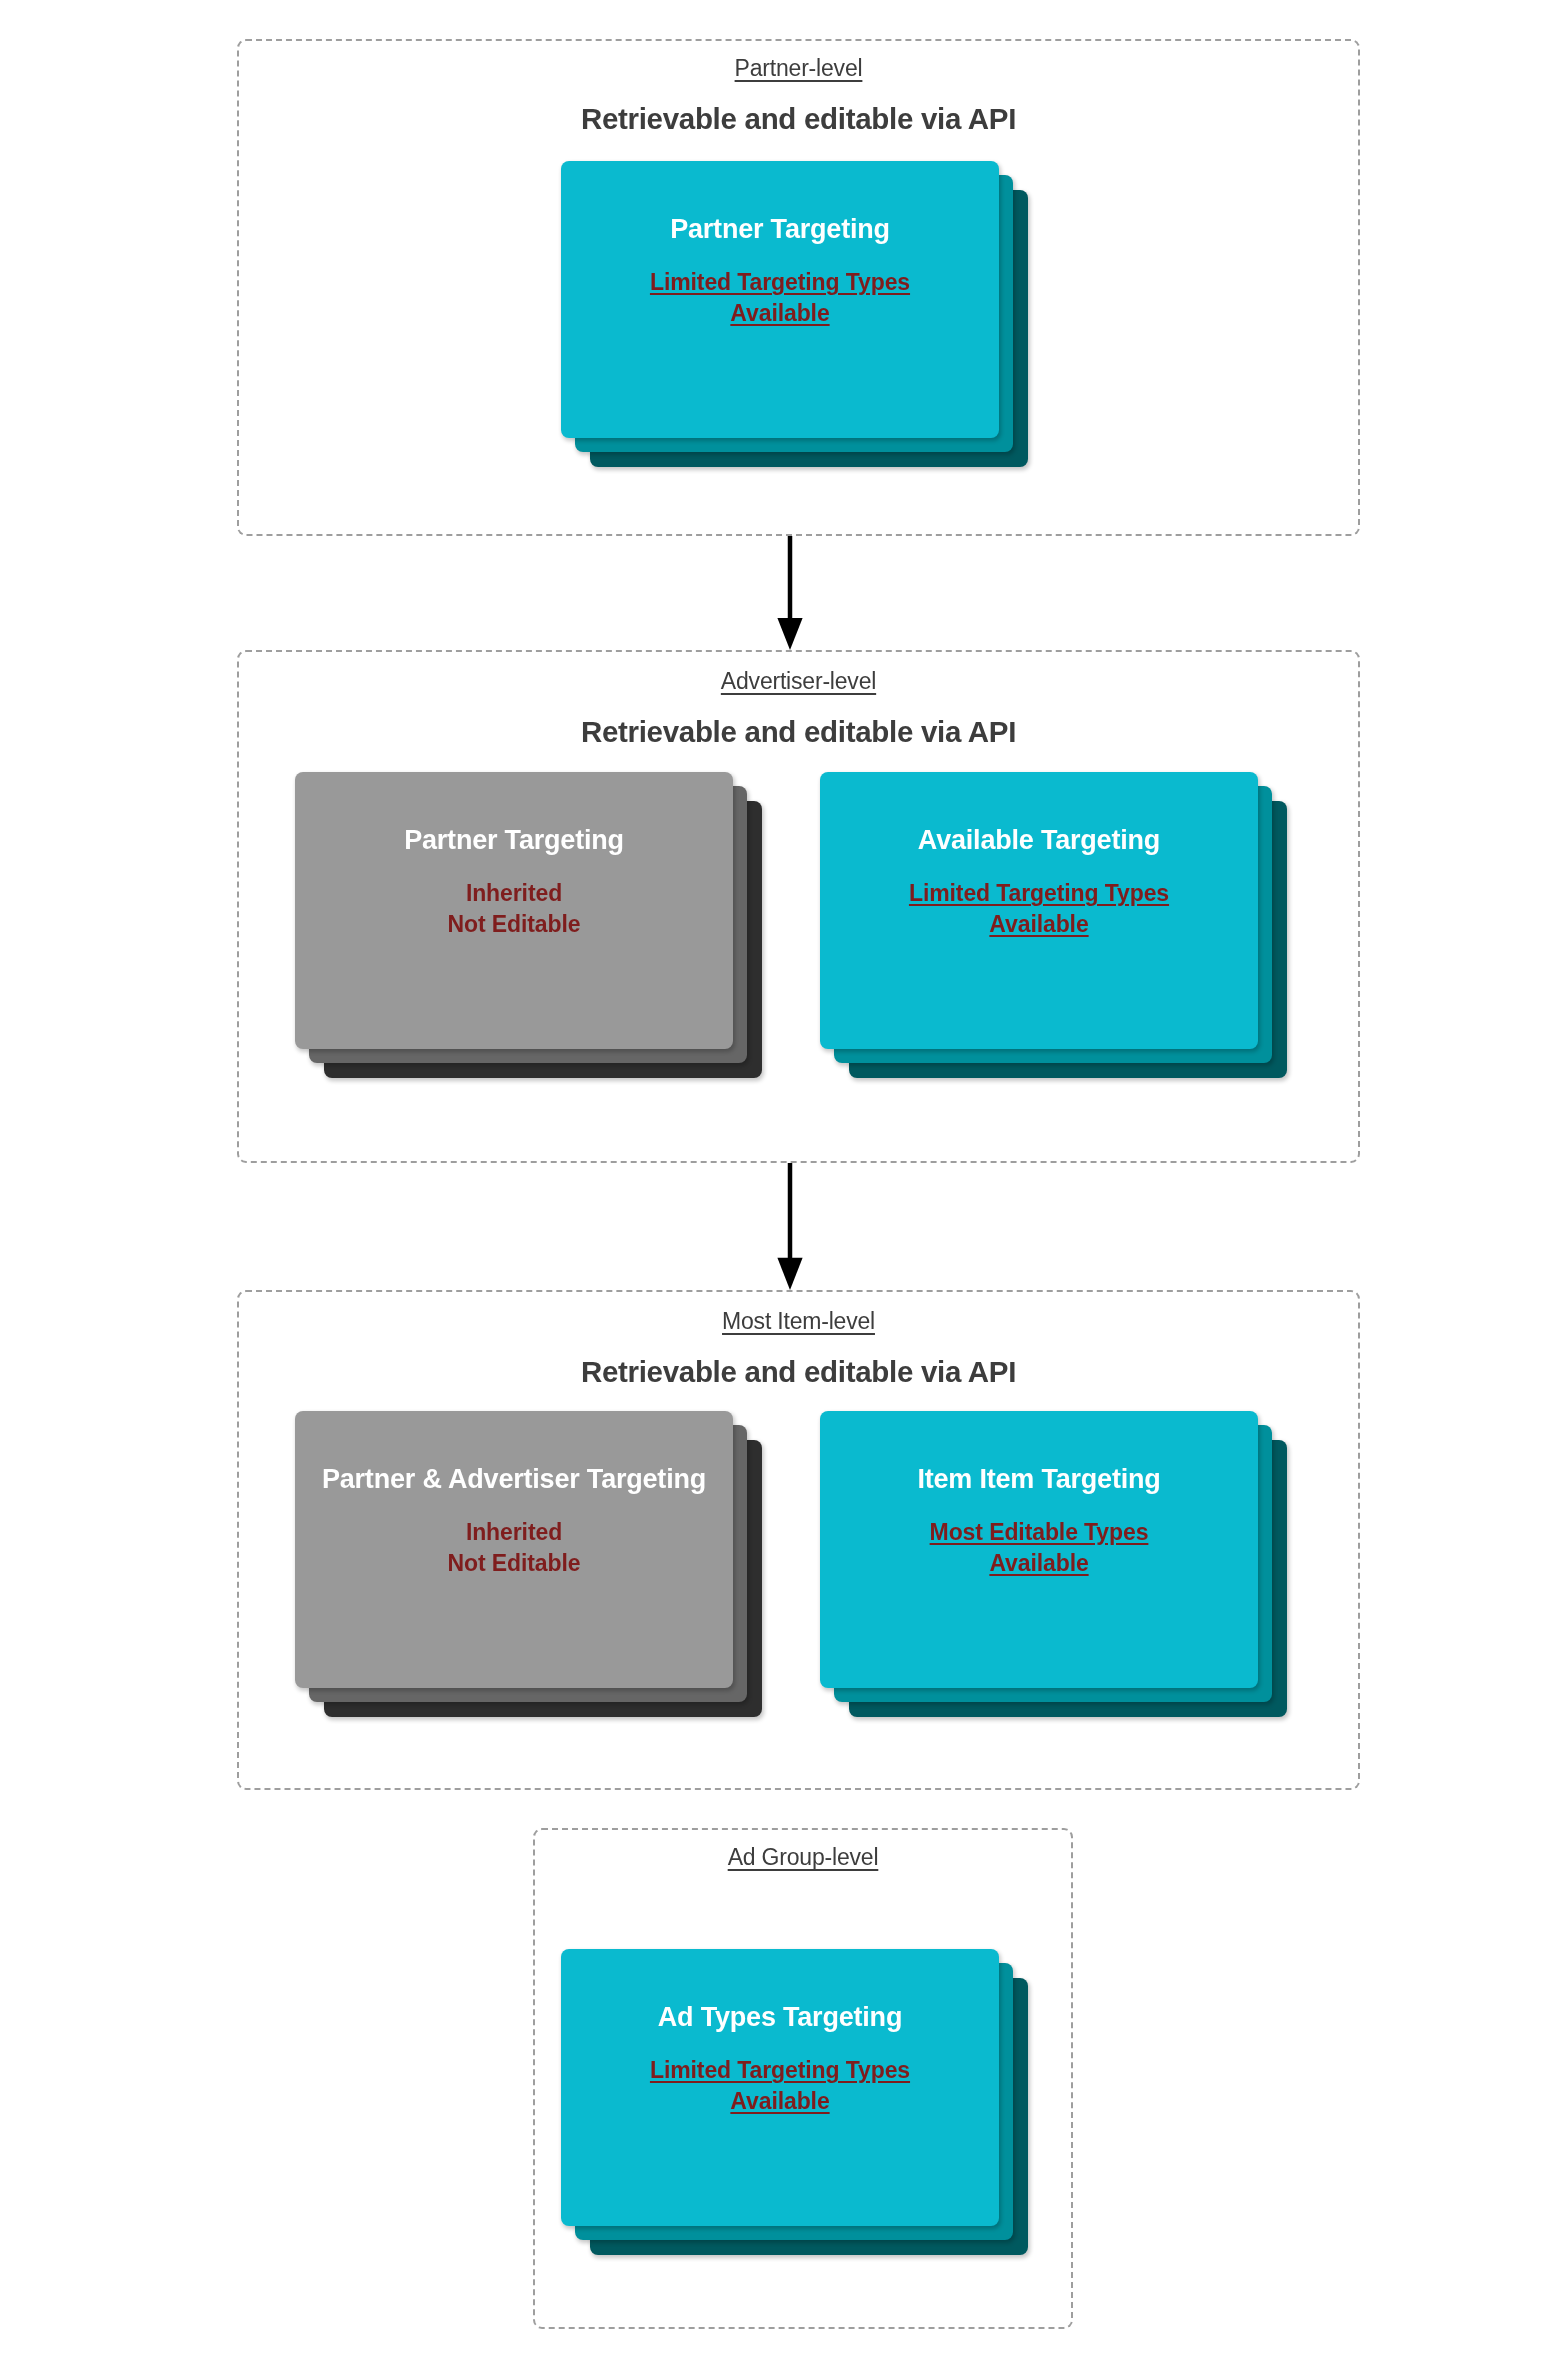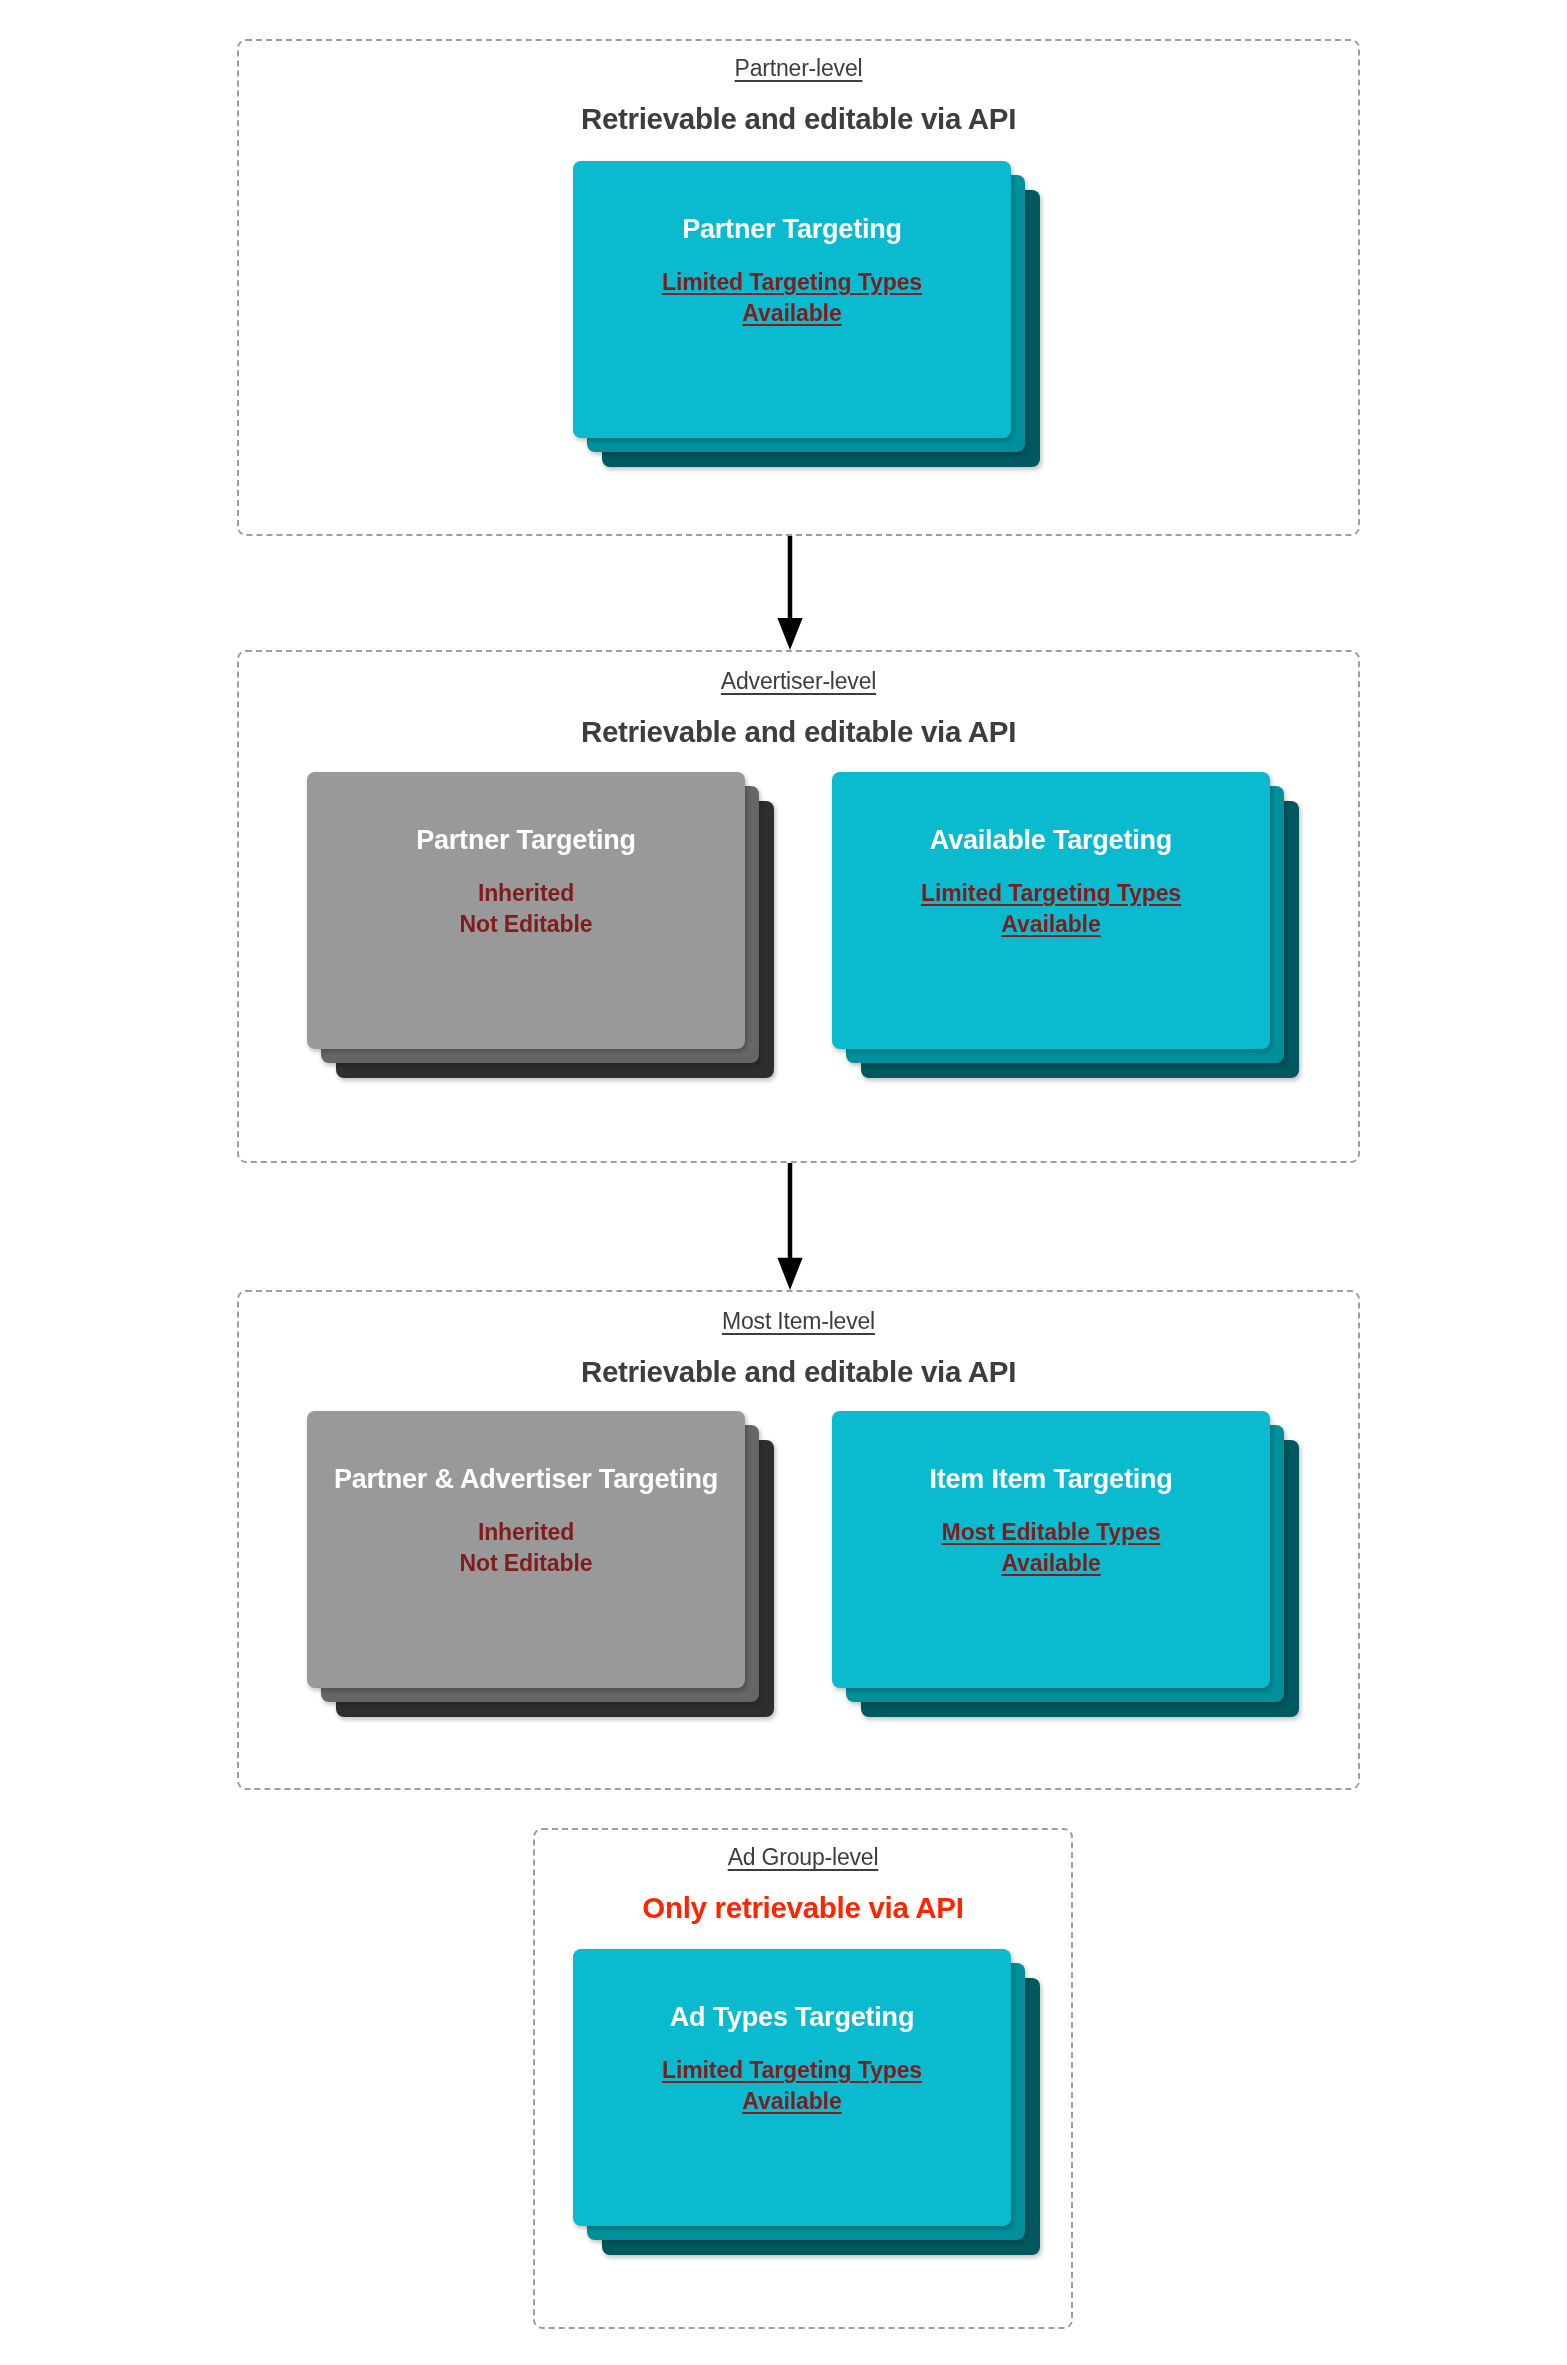--- a/index.html
+++ b/index.html
@@ -62,21 +62,20 @@
     letter-spacing: -0.3px;
     line-height: 1.18;
   }
   .level-sub.alert { color: #ff2400; }
 
   
   .card-stack {
     position: absolute;
     width: 506px;
     height: 277px;
-    margin-left: 12px;
   }
   .card-layer {
     position: absolute;
     border-radius: 8px;
     box-shadow: 1.8px 2.7px 4.5px rgba(0,0,0,0.22);
   }
   .card-layer.back {
     left: 29px;  top: 29px;
     width: 438px; height: 277px;
   }
@@ -234,21 +233,20 @@
       <div class="card-note ul">
         <span>Most Editable Types</span><br>
         <span>Available</span>
       </div>
     </div>
   </div>
 
   <div class="level-box" id="level-adgroup">
     <div class="level-head">
       <span class="level-title">Ad Group-level</span>
-      <span class="level-sub alert">Only retrievable via API</span>
     </div>
   </div>
 
   <div class="card-stack cyan" id="card-adgroup">
     <div class="card-layer back"></div>
     <div class="card-layer mid"></div>
     <div class="card-layer front">
       <div class="card-title">Ad Types Targeting</div>
       <div class="card-note ul">
         <span>Limited Targeting Types</span><br>

